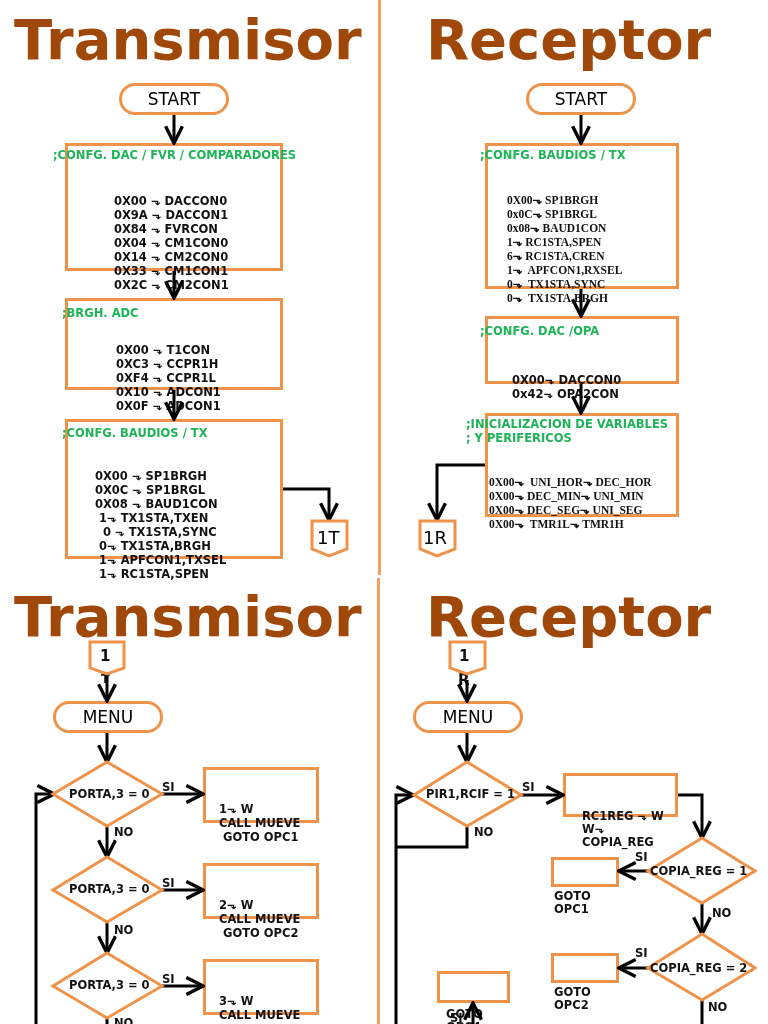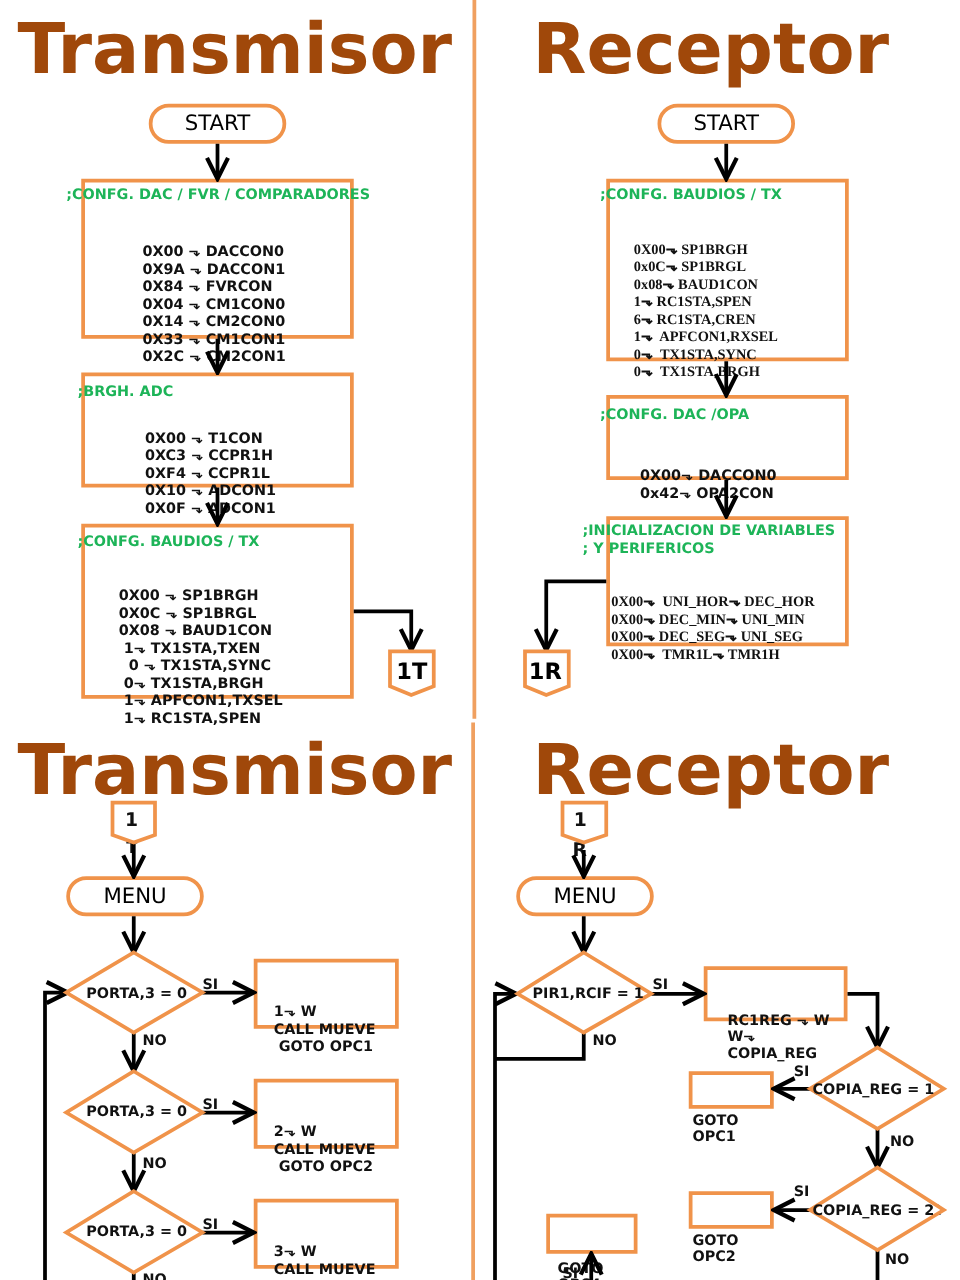--- a/index.html
+++ b/index.html
@@ -6,21 +6,21 @@
   body { width:768px; height:1024px; position:relative; overflow:hidden; font-family:"DejaVu Sans", sans-serif; }
   .title { position:absolute; font-family:"DejaVu Sans", sans-serif; font-weight:bold; font-size:56px; color:#A0480A; line-height:1; white-space:nowrap; }
   .vline { position:absolute; width:3px; background:#F0A060; }
   .terminal { position:absolute; border:3px solid #F0934A; border-radius:18px; background:#fff; font-size:17px; color:#000; display:flex; align-items:center; justify-content:center; box-sizing:border-box; }
   .box { position:absolute; border:3px solid #F0934A; background:#fff; box-sizing:border-box; }
   .cmt { position:absolute; font-size:11.5px; font-weight:bold; color:#1DB458; white-space:nowrap; line-height:14px; }
   .lines { position:absolute; font-size:11.5px; font-weight:bold; color:#111; white-space:pre; line-height:14px; }
   .lbl { position:absolute; font-size:11.5px; font-weight:bold; color:#111; white-space:nowrap; }
   .dlabel { position:absolute; font-size:11.5px; font-weight:bold; color:#111; white-space:nowrap; }
   svg.overlay { position:absolute; left:0; top:0; width:768px; height:1024px; pointer-events:none; }
-  .conn { position:absolute; font-size:18px; font-weight:bold; color:#000; }
+  .conn { position:absolute; font-size:18px; font-weight:normal; color:#000; }
 </style>
 </head>
 <body>
 
 <div class="vline" style="left:378px; top:0; height:575px;"></div>
 <div class="vline" style="left:377px; top:578px; height:446px;"></div>
 
 <div class="title" style="left:14px; top:12px;">Transmisor</div>
 <div class="terminal" style="left:119px; top:83px; width:110px; height:32px;">START</div>
 

